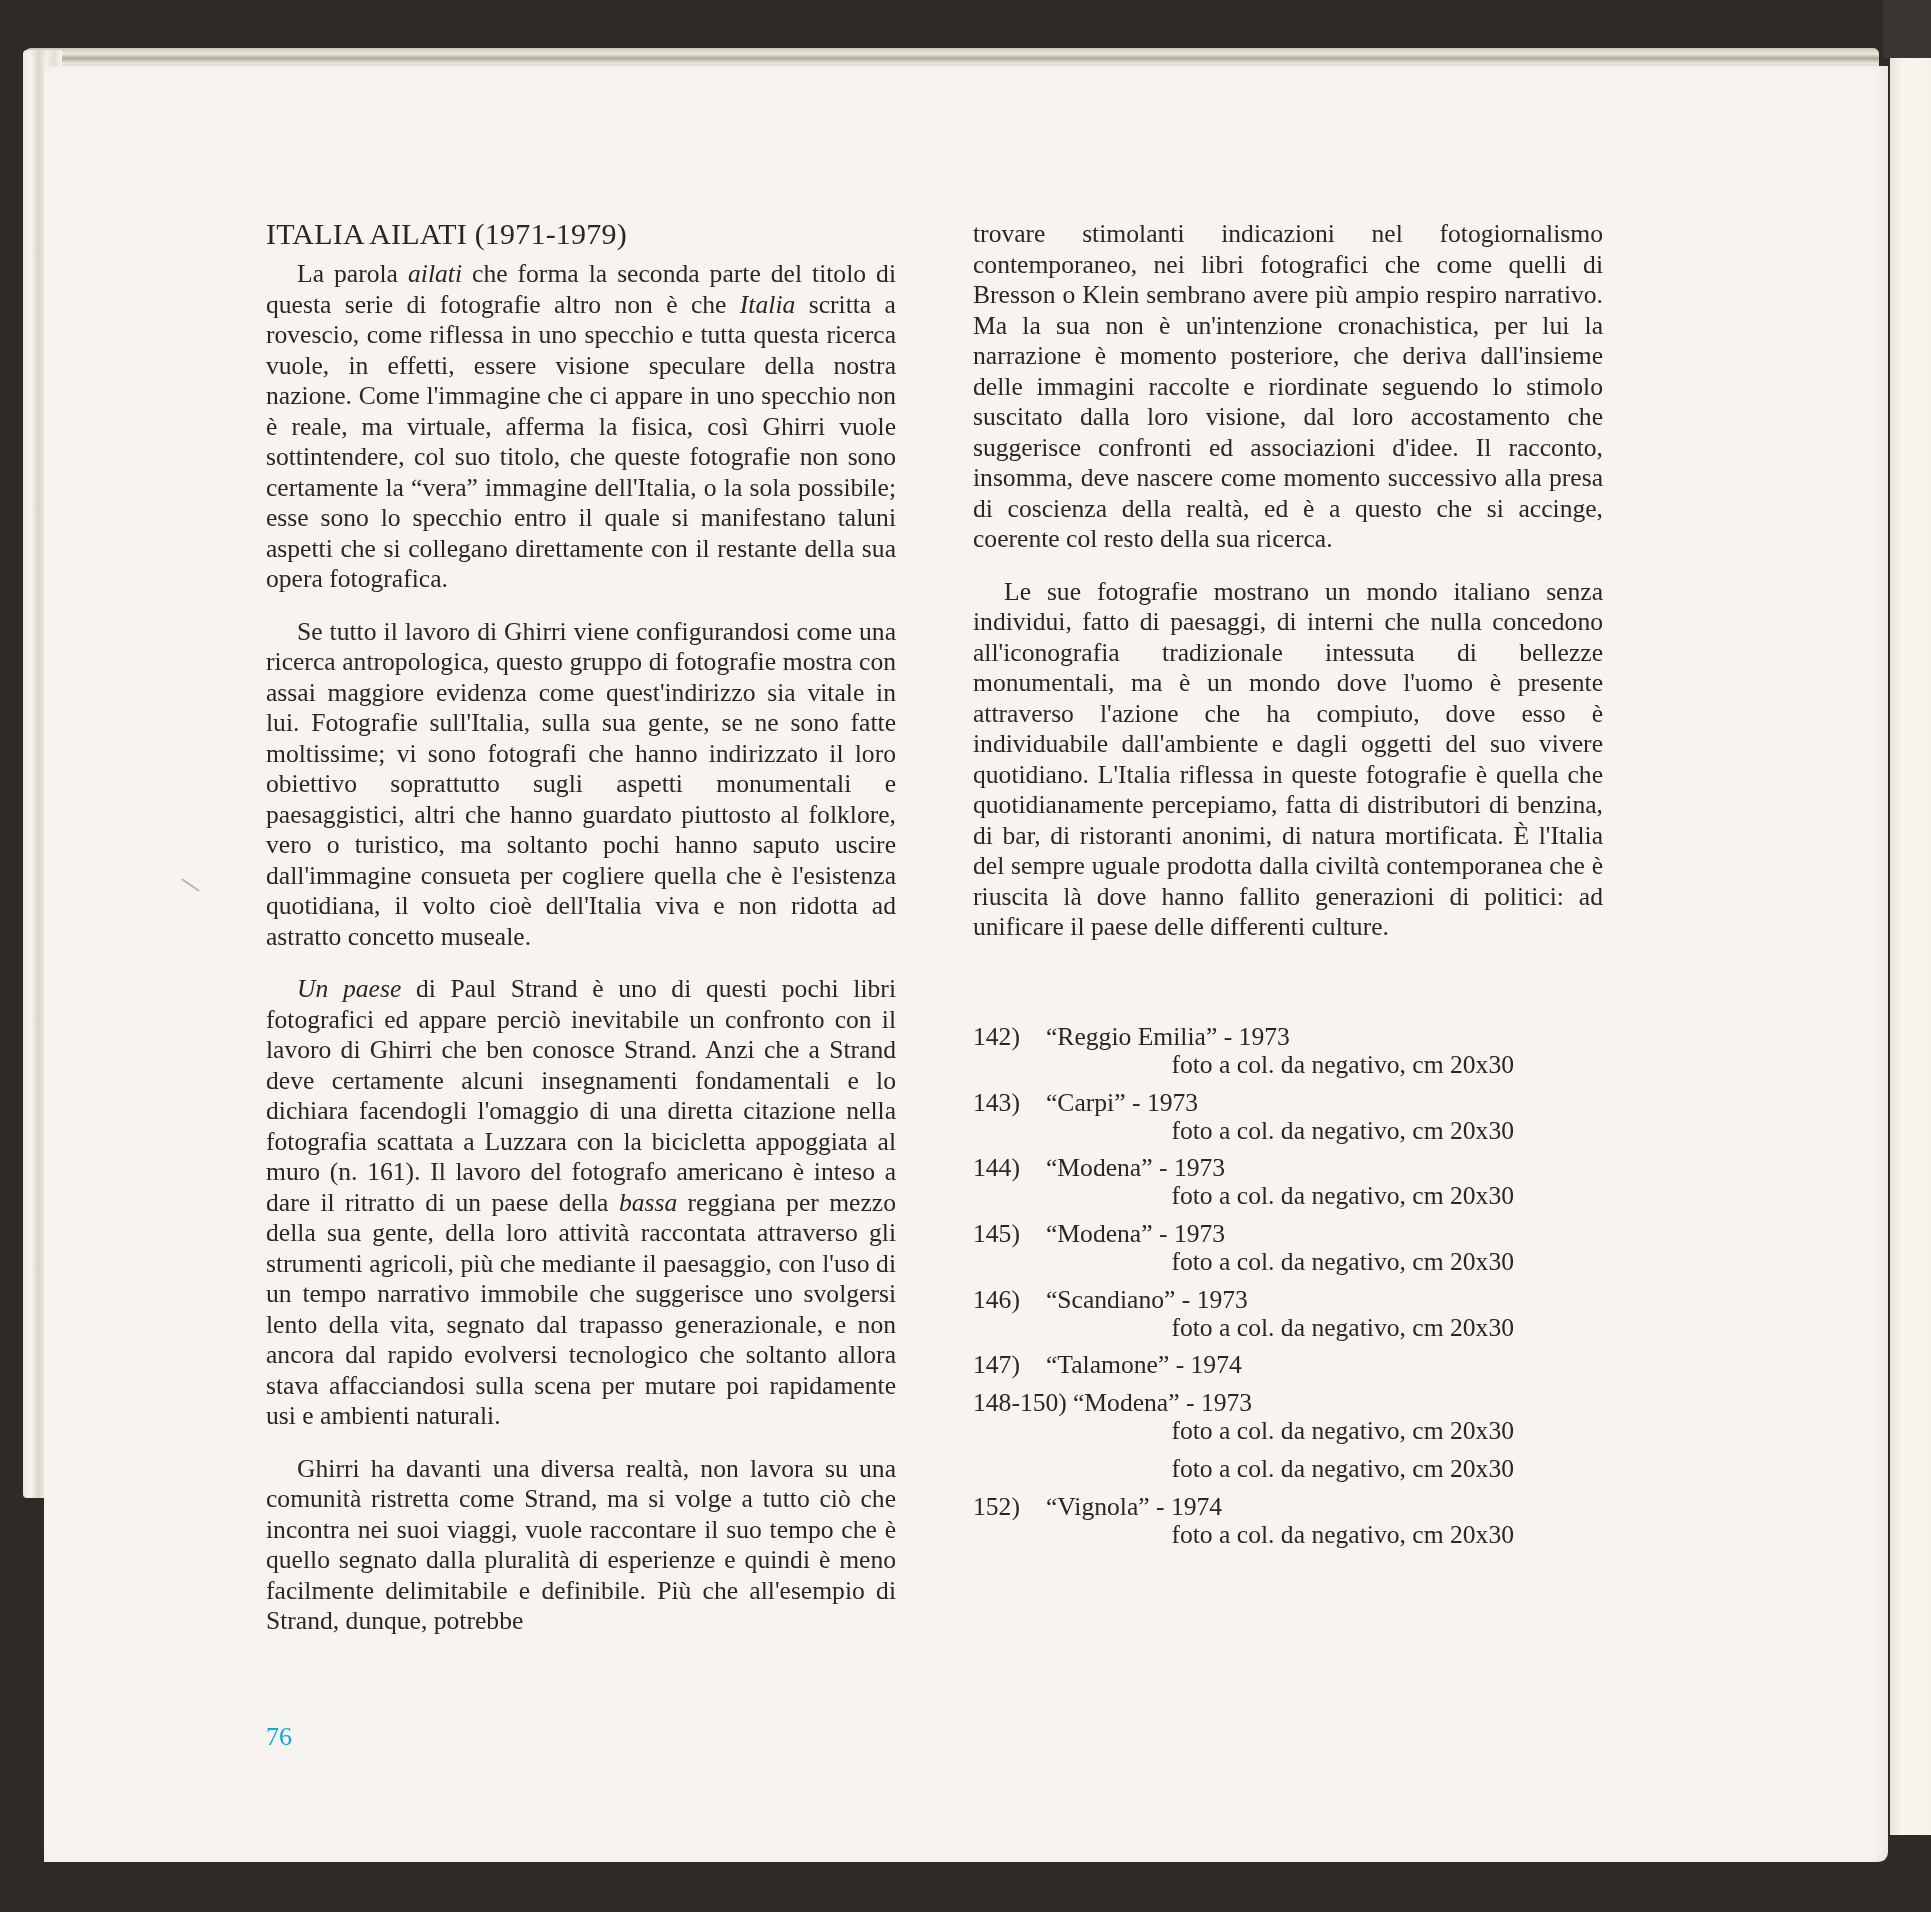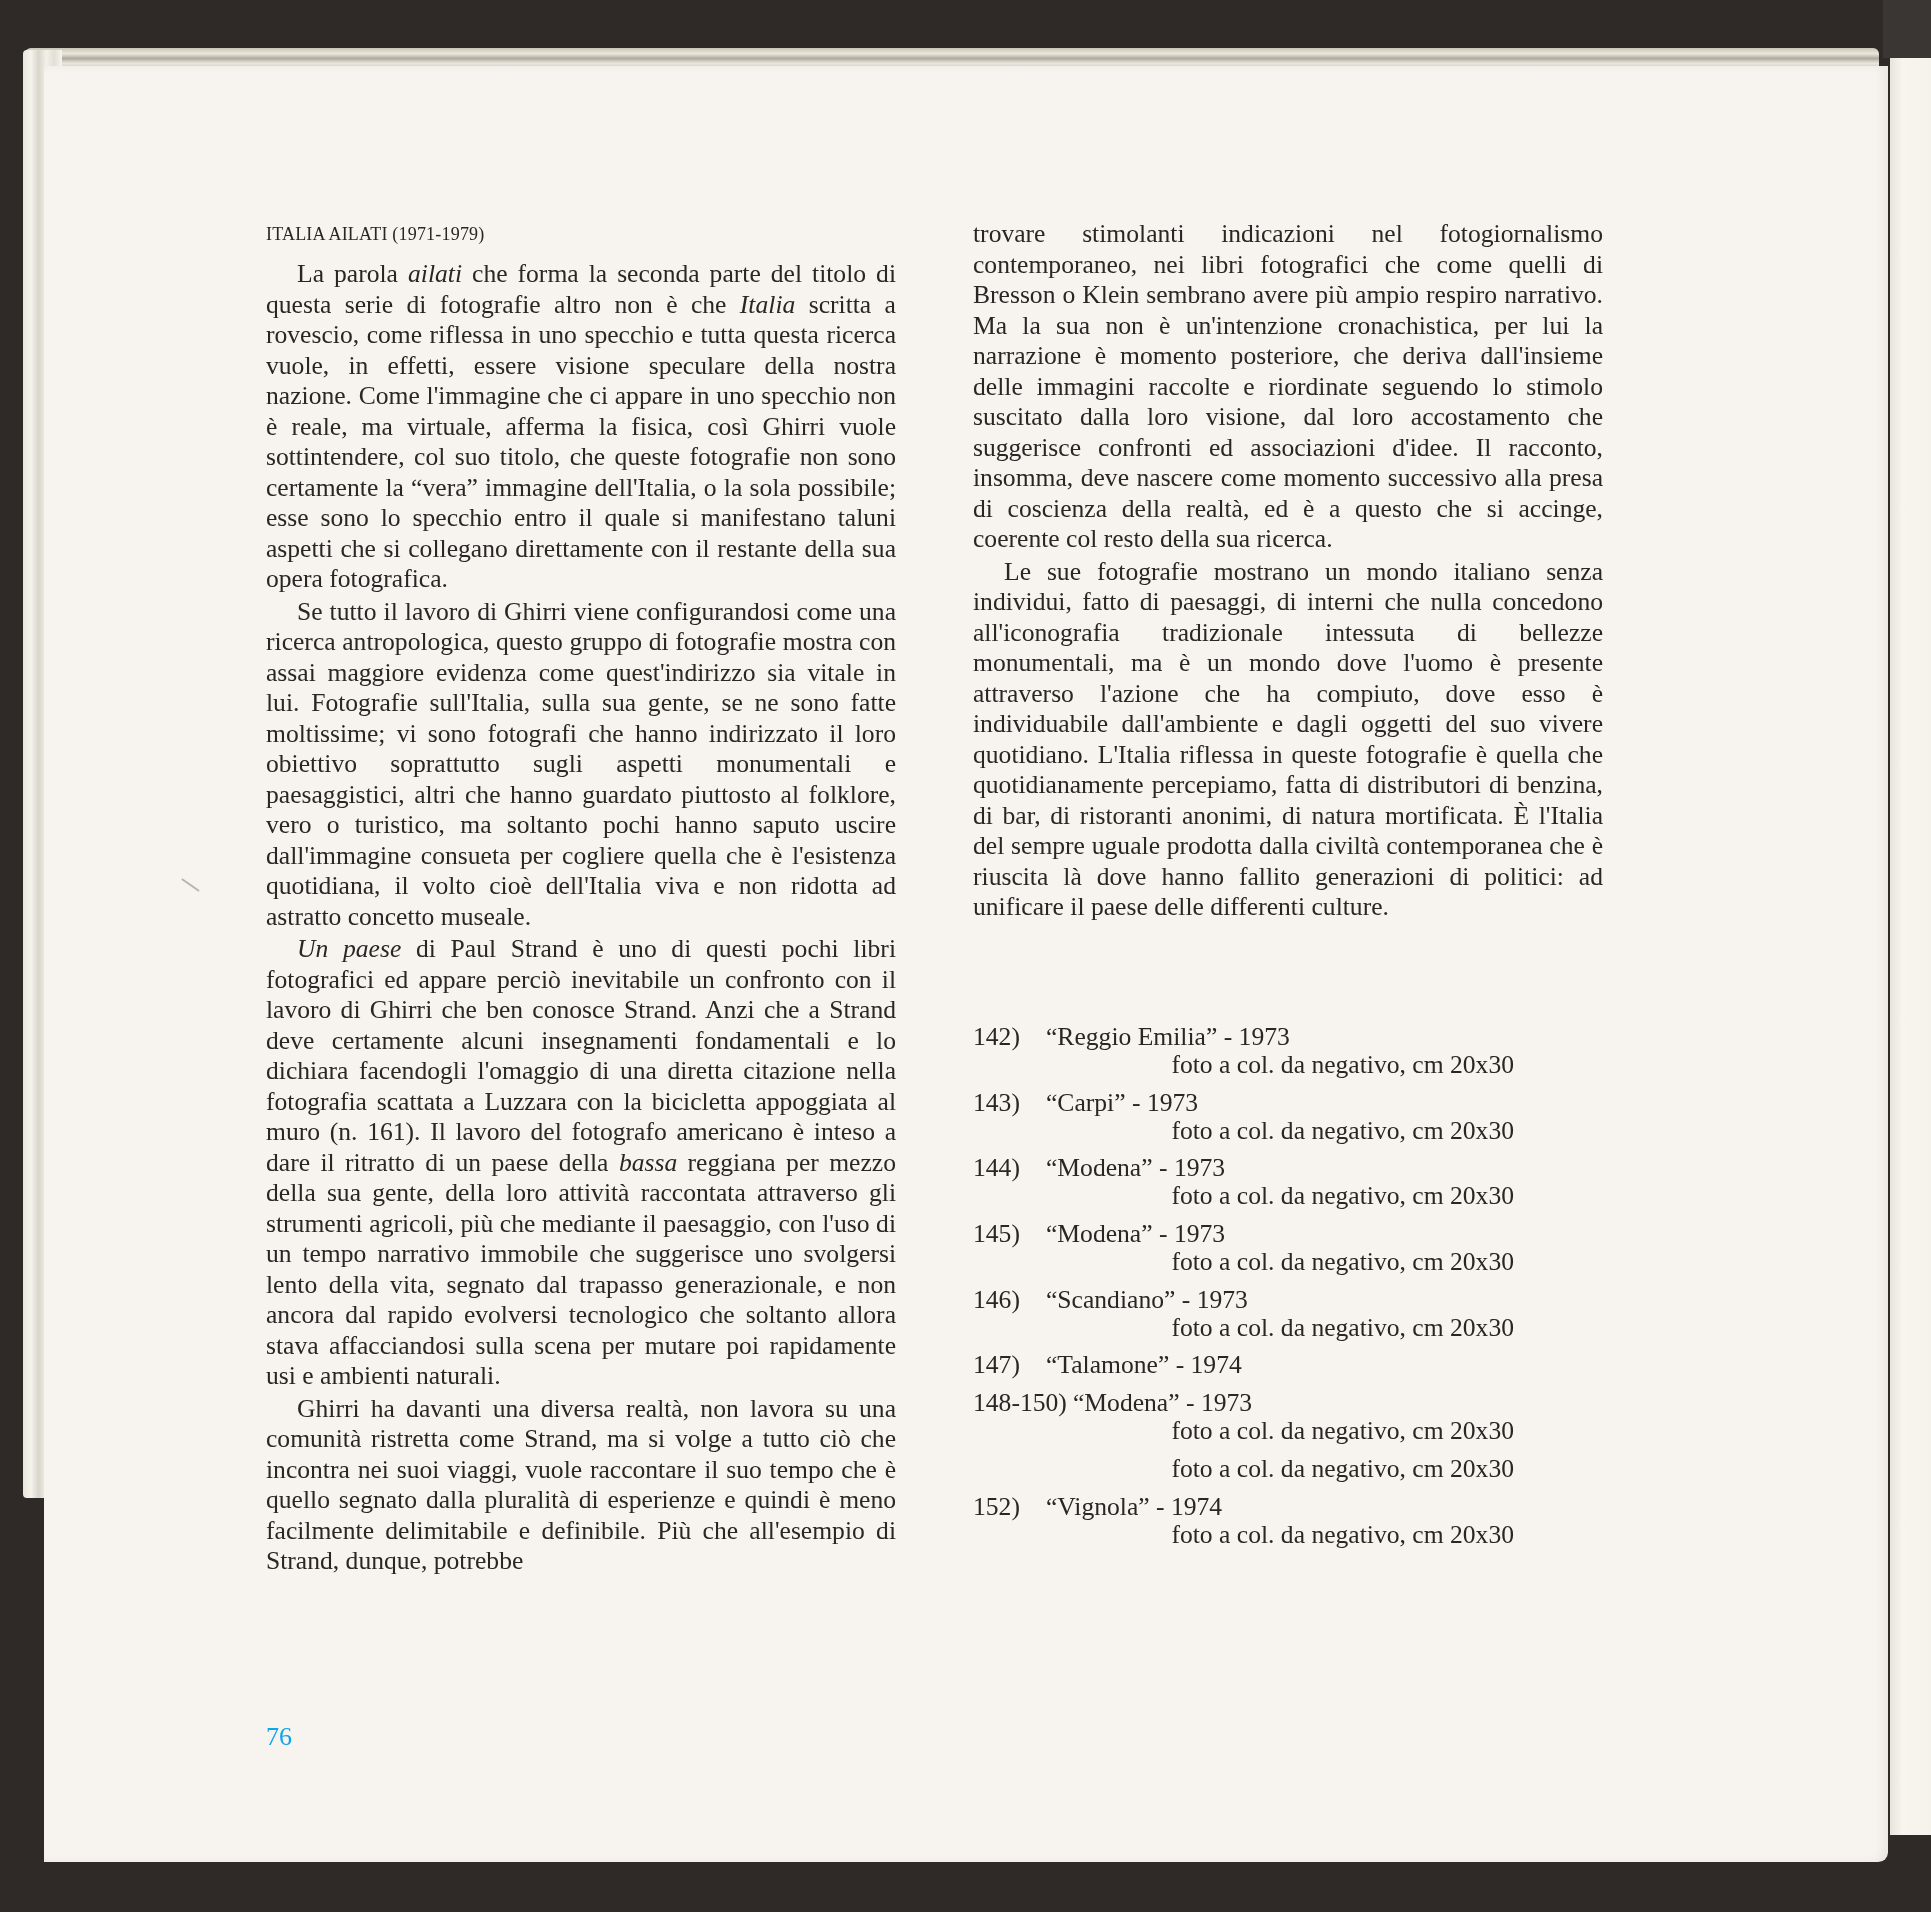--- a/index.html
+++ b/index.html
@@ -35,24 +35,24 @@
     }
     .col {
       position: absolute;
       font-size: 25.6px;
       line-height: 30.5px;
       color: #2a2624;
       text-align: justify;
     }
     .col-left { left: 266px; top: 219px; width: 630px; }
     .col-right { left: 973px; top: 219px; width: 630px; }
-    .title { font-size: 18px; margin: 0 0 9.7px 0; font-weight: normal; text-align: left; letter-spacing: 0.2px; }
+    .title { font-size: 30px; margin: 0 0 9.7px 0; font-weight: normal; text-align: left; letter-spacing: 0.2px; }
     .para { margin: 0; text-indent: 31px; }
     .para.noindent { text-indent: 0; }
-    .para + .para.gap { margin-top: 2px; }
+    .para + .para.gap { margin-top: 22px; }
     em { font-style: italic; }
     .catalog { position: absolute; left: 973px; top: 1023px; width: 541px; font-size: 25.6px; color: #2a2624; }
     .cat-item { margin-bottom: 9.7px; line-height: 28px; }
     .cat-line1 { display: flex; align-items: center; }
     .cat-num { display: inline-block; min-width: 73px; }
     .cat-num.wide { min-width: 100px; }
     .cat-line2 { padding-left: 73px; text-align: right; }
     .page-number { position: absolute; left: 266px; top: 1722px; font-size: 26px; color: #0ea5e9; }
     .stray-mark { position: absolute; left: 180px; top: 884px; width: 21px; height: 1.9px; background: #8d8a86; transform: rotate(35deg); opacity: .6; }
   </style>

